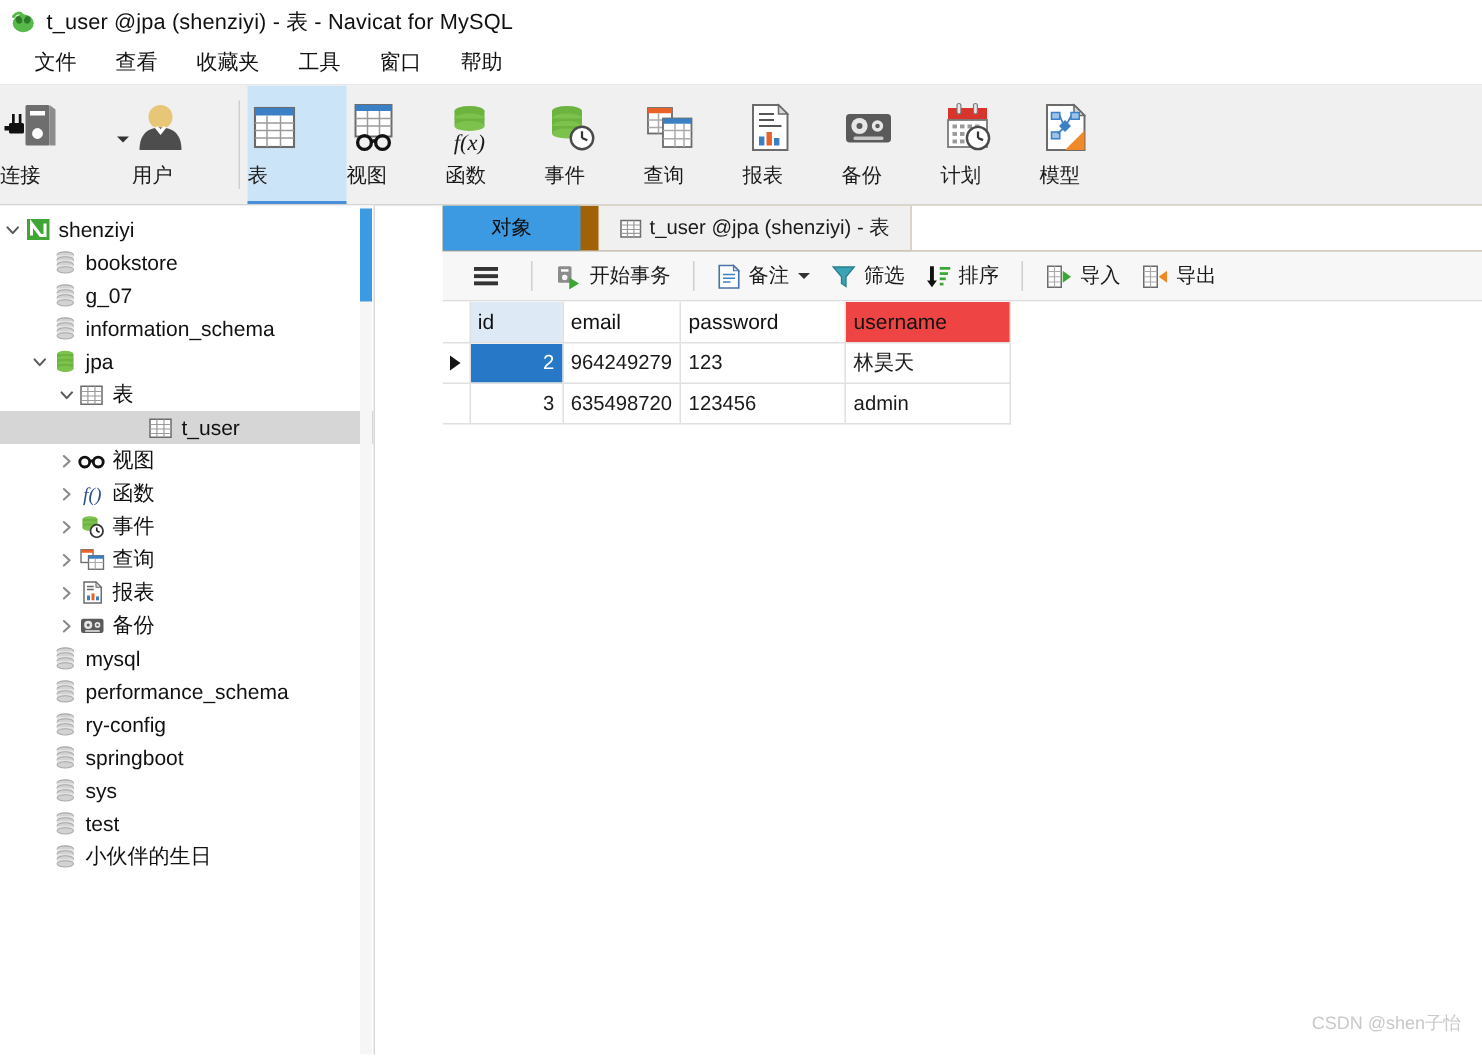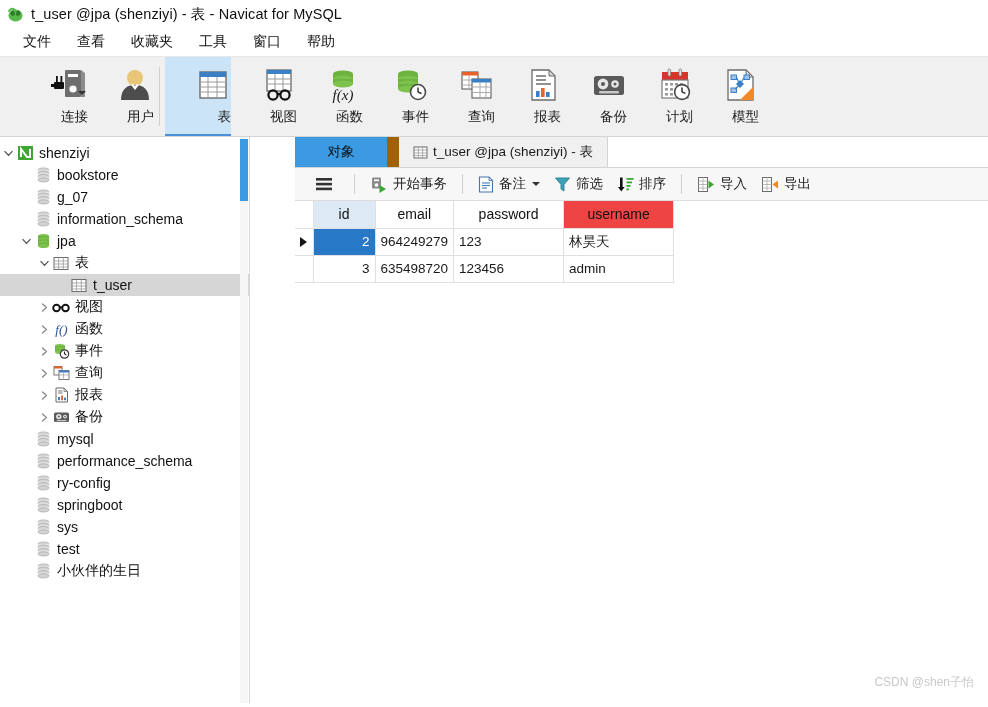--- a/index.html
+++ b/index.html
@@ -79,21 +79,21 @@
   .tb-sep {
     width: 1px;
     background: #cfcfcf;
     margin: 10px 5px 10px 5px;
     flex: 0 0 auto;
   }
   .tb-btn {
     width: 66px;
     display: flex;
     flex-direction: column;
-    align-items: flex-end;
+    align-items: flex-start;
     justify-content: flex-start;
     padding-top: 8px;
     box-sizing: border-box;
     cursor: default;
     flex: 0 0 auto;
     position: relative;
   }
   .tb-btn.active {
     background: #cce4f7;
     border-bottom: 2px solid #4a90d9;
@@ -141,21 +141,21 @@
     box-sizing: border-box;
   }
   .tree-row {
     height: 22px;
     display: flex;
     align-items: center;
     white-space: nowrap;
     cursor: default;
     padding-right: 10px;
   }
-  .tree-row.selected { background: #d6d6d6; }
+  .tree-row.selected { background: #d6d6d6; padding-left: 28px; }
   .twisty {
     width: 16px;
     flex: 0 0 16px;
     display: flex;
     align-items: center;
     justify-content: center;
     color: #6b6b6b;
     font-size: 10px;
   }
   .tree-icon {
@@ -290,21 +290,21 @@
     height: 27px;
     box-sizing: border-box;
     overflow: hidden;
     white-space: nowrap;
     text-overflow: clip;
     font-weight: normal;
     padding: 0 5px;
   }
   table.grid th {
     background: #ddeaf6;
-    text-align: center;
+    text-align: left;
     color: #111;
     font-size: 14px;
   }
   table.grid th.rowhdr, table.grid td.rowhdr {
     width: 18px;
     background: #ffffff;
     padding: 0;
     border-right: 1px solid #e0e0e0;
   }
   table.grid th.rowhdr { background: #ffffff; }

